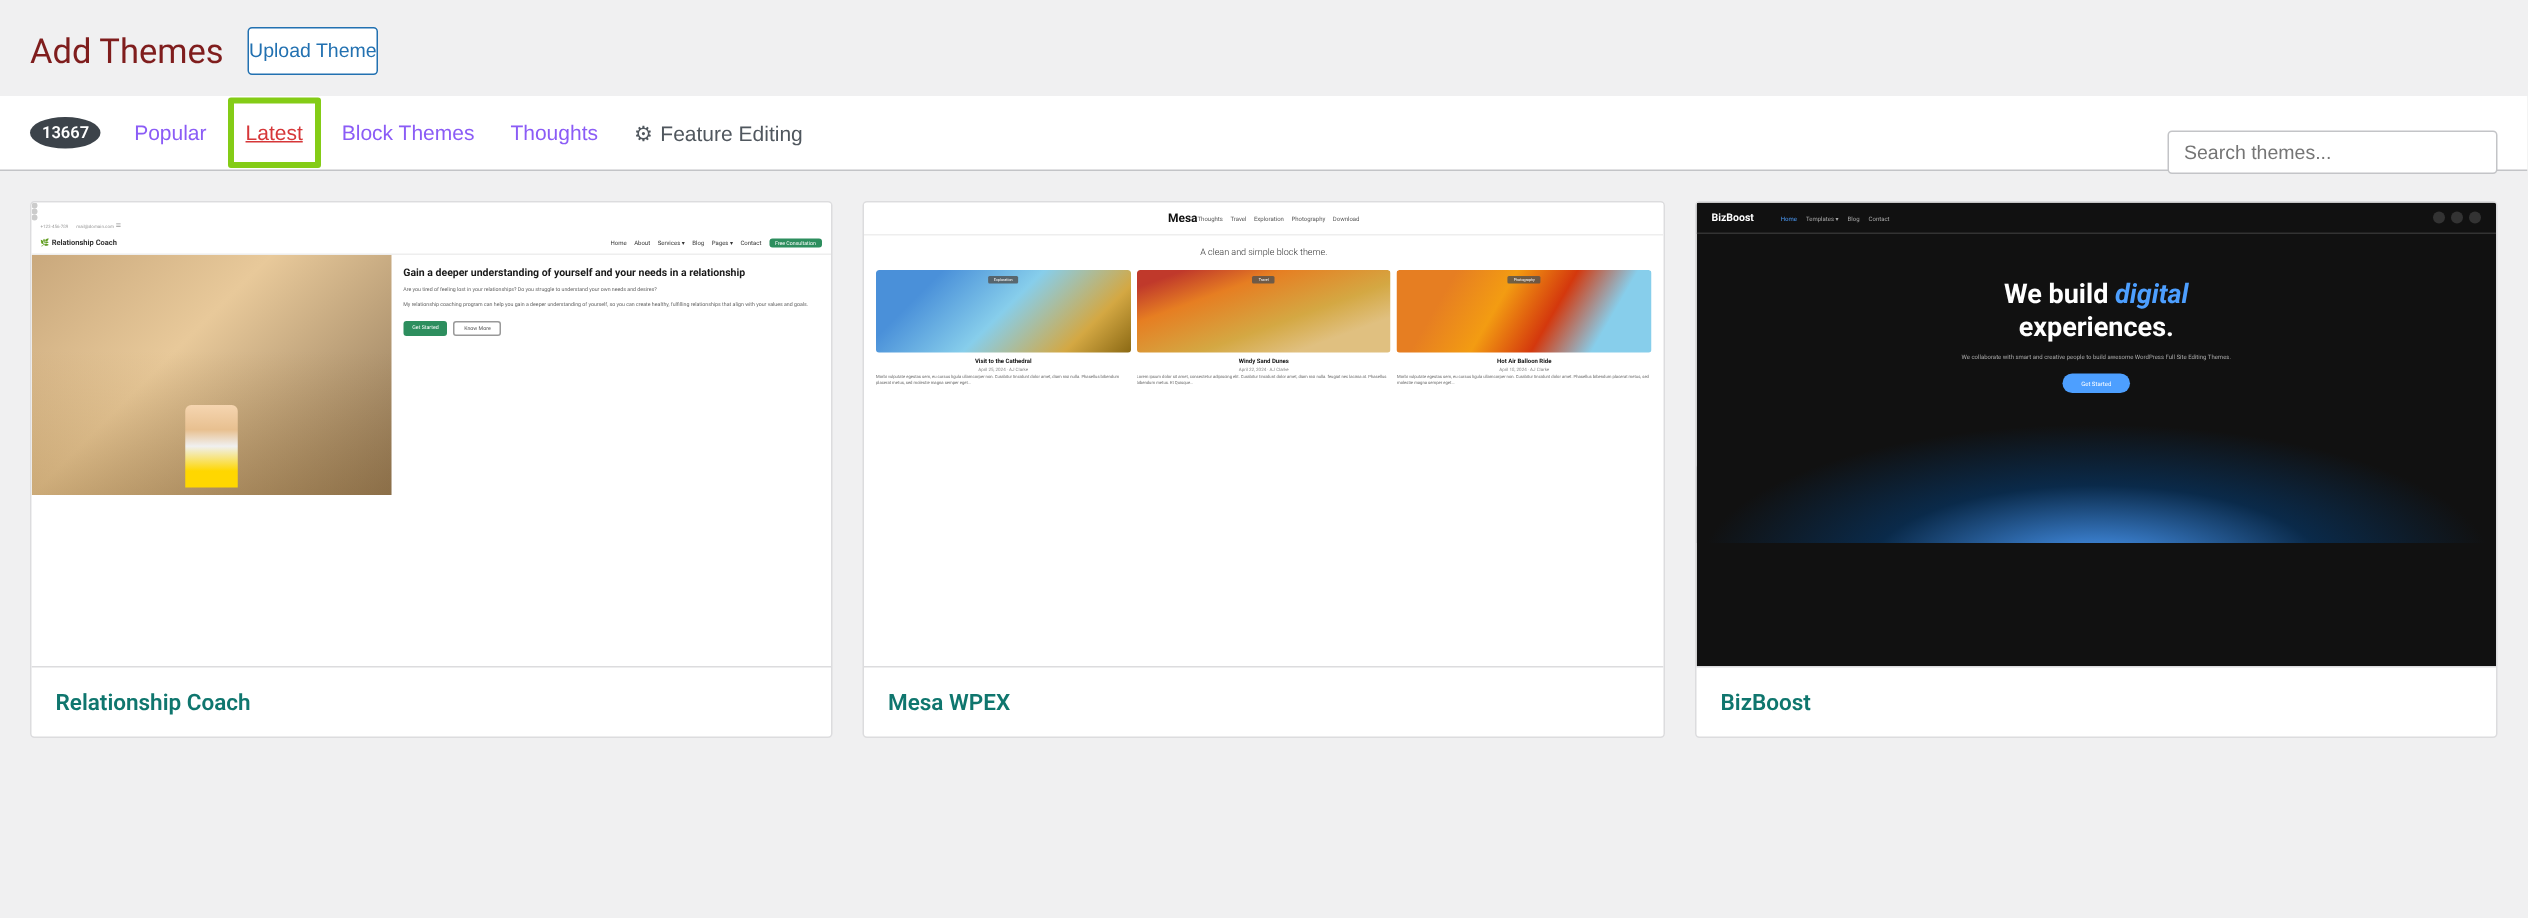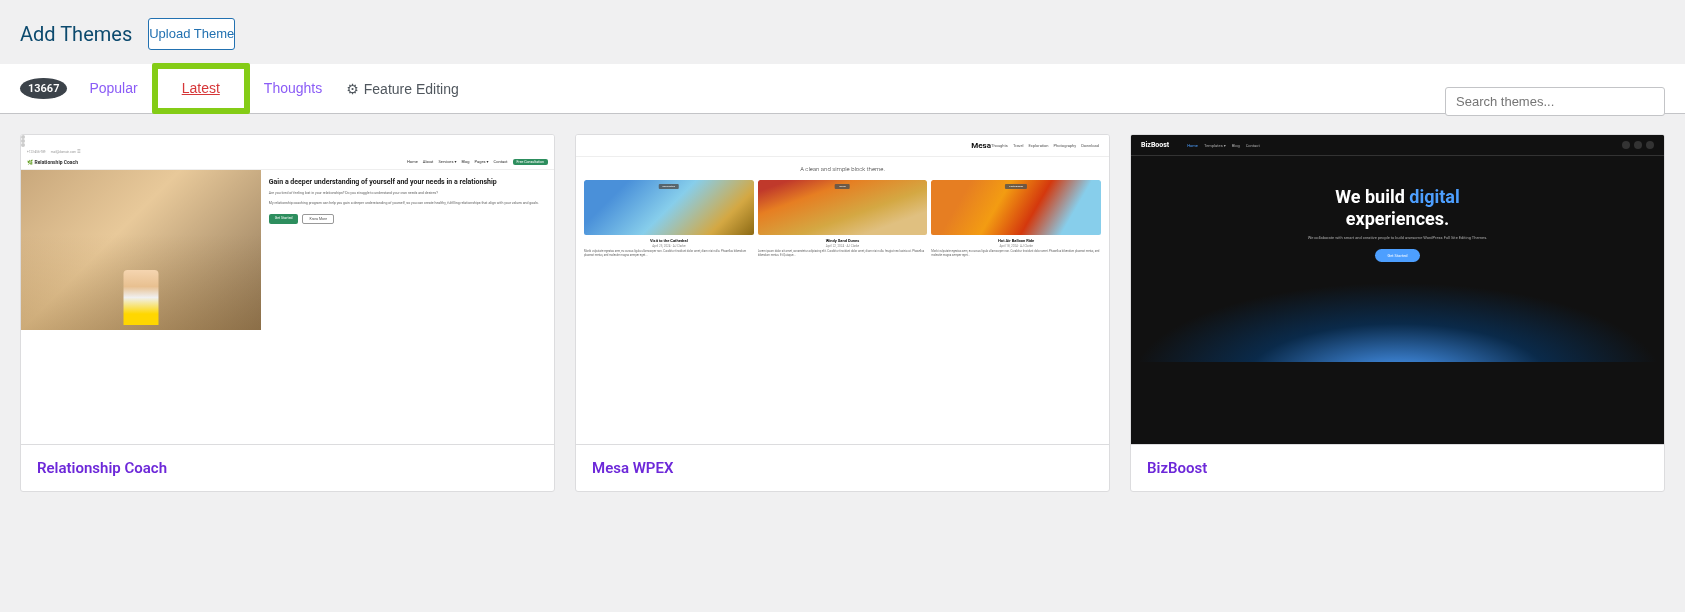--- a/index.html
+++ b/index.html
@@ -12,23 +12,23 @@
 
     
     .page-header {
       display: flex;
       align-items: center;
       padding: 18px 20px 14px 20px;
       gap: 16px;
       background: #f0f0f1;
     }
     .page-title {
-      font-size: 20px;
+      font-size: 23px;
       font-weight: 400;
-      color: #0c4a6e;
+      color: #7f1d1d;
     }
     .upload-theme-btn {
       border: 1px solid #2271b1;
       color: #2271b1;
       background: #fff;
       padding: 6px 0;
       border-radius: 3px;
       font-size: 13px;
       cursor: pointer;
       line-height: 1.4;
@@ -72,23 +72,23 @@
     .nav-tab.active::after {
       content: '';
       position: absolute;
       bottom: 0;
       left: 0;
       right: 0;
       height: 3px;
       background: #d63638;
     }
     .nav-tab.active {
-      border: 6px solid #84cc16;
+      border: 4px solid #84cc16;
       border-radius: 2px;
-      padding: 10px 24px;
+      padding: 10px 8px;
       text-decoration: underline;
     }
     .nav-tab.active::after { display: none; }
 
     .feature-filter-btn {
       display: flex;
       align-items: center;
       gap: 5px;
       padding: 8px 10px;
       font-size: 14px;
@@ -205,21 +205,21 @@
     .theme2-preview {
       width: 100%;
       height: 100%;
       background: #fff;
       overflow: hidden;
     }
     .t2-header {
       padding: 6px 10px;
       border-bottom: 1px solid #eee;
       display: flex;
-      justify-content: flex-end;
+      justify-content: center;
       align-items: center;
       font-size: 5px;
     }
     .t2-logo { font-size: 8px; font-weight: 700; color: #111; }
     .t2-nav { display: flex; gap: 5px; font-size: 4px; color: #555; }
     .t2-title { text-align: center; padding: 8px; font-size: 6px; font-weight: 300; color: #333; }
     .t2-grid { display: grid; grid-template-columns: 1fr 1fr 1fr; gap: 4px; padding: 0 8px; }
     .t2-card { overflow: hidden; border-radius: 2px; }
     .t2-card-img {
       height: 55px;
@@ -274,52 +274,53 @@
       text-align: center;
       position: relative;
     }
     .t3-h1 {
       font-size: 18px;
       font-weight: 700;
       color: #fff;
       line-height: 1.2;
       max-width: 200px;
     }
-    .t3-h1 span { color: #4d9fff; }
+    .t3-h1 span { color: #4d9fff; font-style: italic; }
     .t3-p { font-size: 4px; color: #aaa; margin-top: 6px; max-width: 180px; line-height: 1.5; }
     .t3-cta {
       background: #4d9fff;
       color: #fff;
       padding: 4px 12px;
       border-radius: 15px;
       font-size: 4px;
       margin-top: 8px;
       display: inline-block;
     }
 
     .theme-name {
       padding: 14px 16px;
       font-size: 15px;
       font-weight: 600;
-      color: #6d28d9;
+      color: #0f766e;
     }
   </style>
 </head>
 <body>
 
 <div class="page-header">
   <h1 class="page-title">Add Themes</h1>
   <button class="upload-theme-btn">Upload Theme</button>
 </div>
 
 <div class="themes-nav">
   <span class="count-badge">13667</span>
 
   <button class="nav-tab">Popular</button>
   <button class="nav-tab active">Latest</button>
+  <button class="nav-tab">Block Themes</button>
   <button class="nav-tab">Thoughts</button>
 
   <button class="feature-filter-btn">
     <span class="gear-icon">⚙</span>
     <span>Feature Editing</span>
   </button>
 
   <input class="search-box" type="text" placeholder="Search themes..." style="">
 </div>
 

